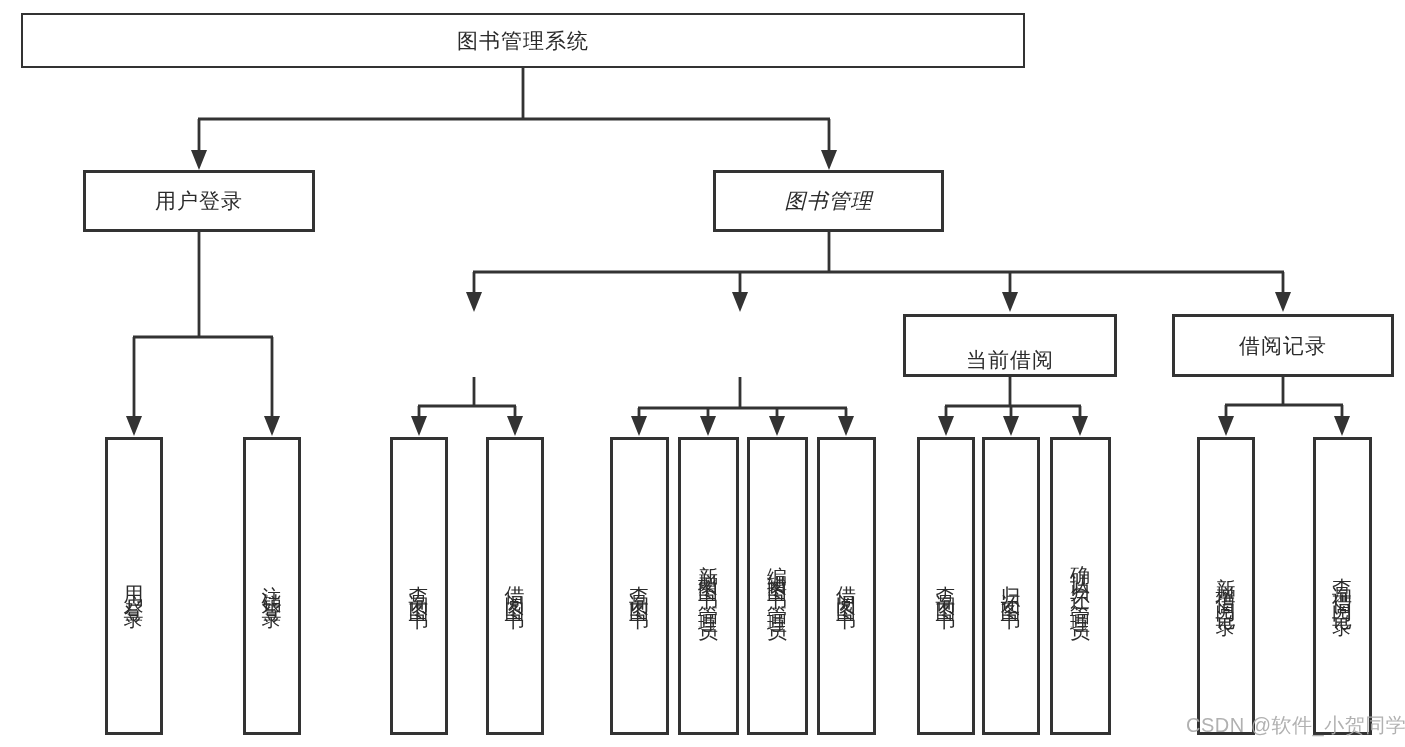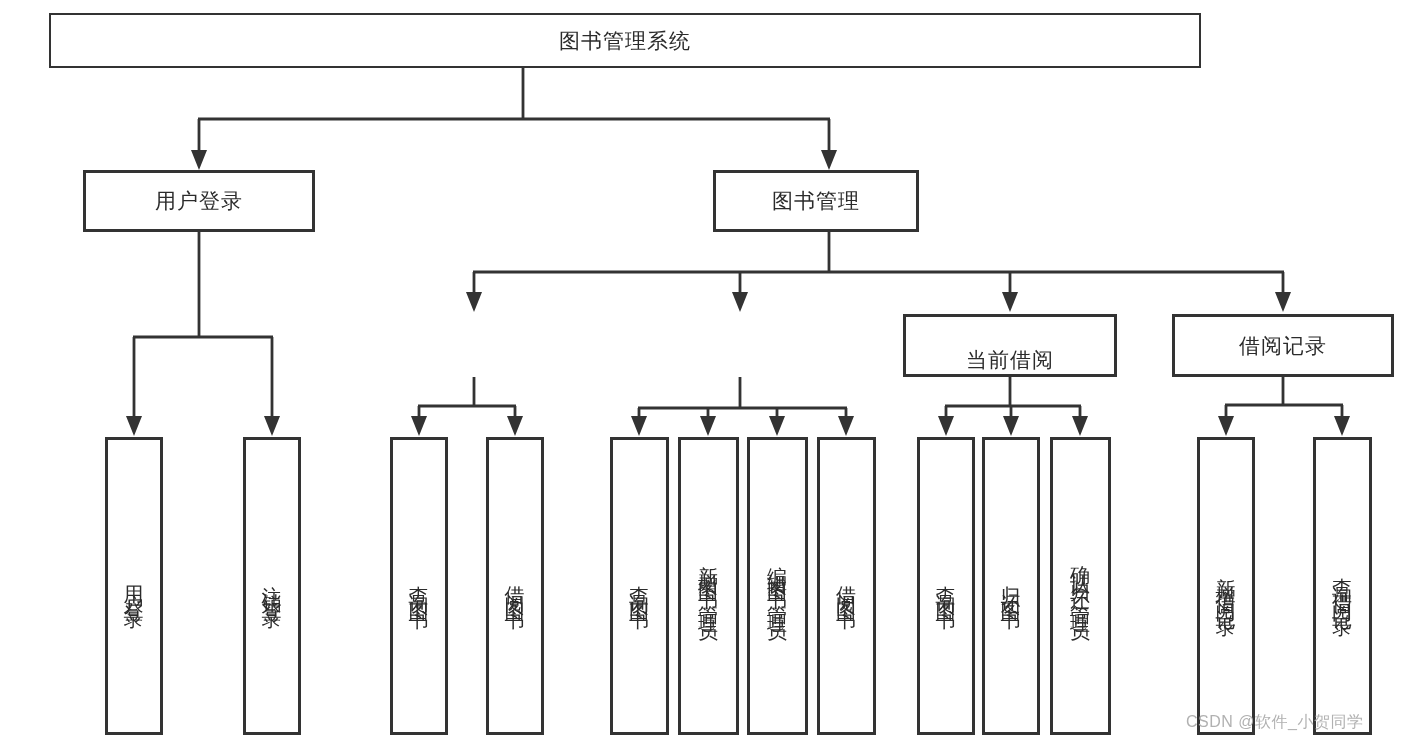--- a/index.html
+++ b/index.html
@@ -36,21 +36,21 @@
     writing-mode:vertical-rl;
     text-orientation:mixed;
     font-size:20px;
     letter-spacing:8px;
     line-height:1;
     white-space:nowrap;
   }
   .watermark{
     position:absolute;
     top:712px;left:1186px;
-    font-size:16px;
+    font-size:20px;
     color:#ababab;
     opacity:.92;
     z-index:5;
     white-space:nowrap;
     letter-spacing:0.5px;
   }
 </style>
 </head>
 <body>
 
@@ -111,28 +111,28 @@
     <polygon points="1072,416 1088,416 1080,436" fill="#333333" stroke="none"></polygon>
 
     <line x1="1283" y1="377" x2="1283" y2="405"></line>
     <line x1="1225" y1="405" x2="1343" y2="405"></line>
     <line x1="1226" y1="405" x2="1226" y2="420"></line>
     <line x1="1342" y1="405" x2="1342" y2="420"></line>
     <polygon points="1218,416 1234,416 1226,436" fill="#333333" stroke="none"></polygon>
     <polygon points="1334,416 1350,416 1342,436" fill="#333333" stroke="none"></polygon>
   </svg>
 
-  <div class="node root" style="left:21px;top:13px;width:1152px;height:55px;margin-left:28px;">
+  <div class="node root" style="left:21px;top:13px;width:1004px;height:55px;">
     <span>图书管理系统</span>
   </div>
 
   <div class="node" style="left:83px;top:170px;width:232px;height:62px;">
     <span>用户登录</span>
   </div>
-  <div class="node" style="left:713px;top:170px;width:206px;height:62px;">
+  <div class="node" style="left:713px;top:170px;width:231px;height:62px;font-style:italic;">
     <span>图书管理</span>
   </div>
 
   <div class="node" style="left:903px;top:314px;width:214px;height:63px;align-items:flex-end;">
     <span>当前借阅</span>
   </div>
   <div class="node" style="left:1172px;top:314px;width:222px;height:63px;">
     <span>借阅记录</span>
   </div>
 

